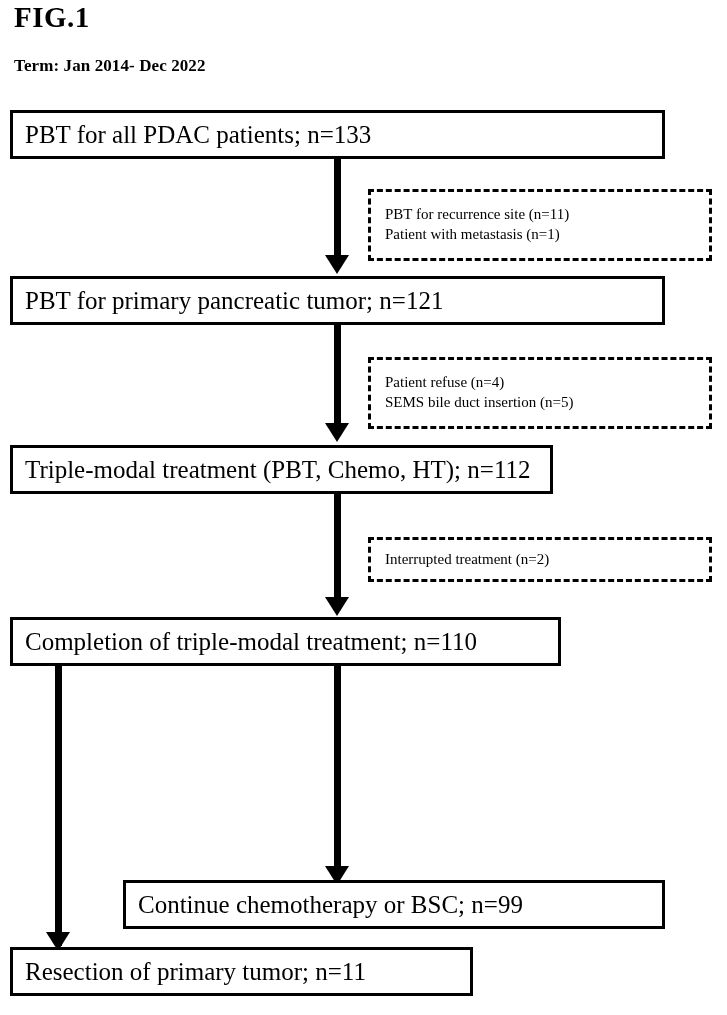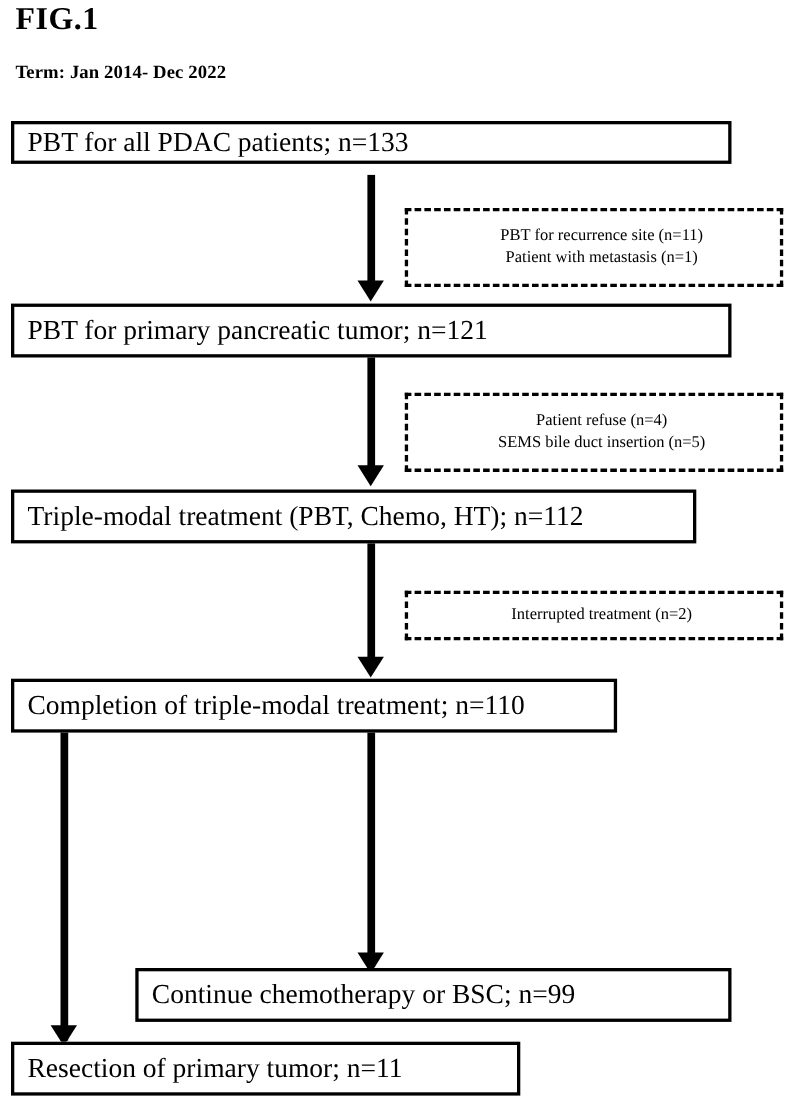--- a/index.html
+++ b/index.html
@@ -8,21 +8,20 @@
     background: #ffffff;
   }
   #canvas {
     position: relative;
     width: 727px;
     height: 1015px;
     background: #ffffff;
     font-family: "Liberation Serif", "DejaVu Serif", serif;
     color: #000000;
     overflow: hidden;
-    text-align: center;
   }
 
   
   .fig-title {
     position: absolute;
     left: 14px;
     top: 2px;
     font-size: 29px;
     font-weight: bold;
     letter-spacing: 0.5px;
@@ -90,21 +89,21 @@
   }
 </style>
 </head>
 <body>
 
 <div id="canvas">
 
   <div class="fig-title">FIG.1</div>
   <div class="term-line">Term: Jan 2014- Dec 2022</div>
 
-  <div class="node" style="left:10px; top:110px; width:655px; height:39px;">
+  <div class="node" style="left:10px; top:110px; width:655px; height:49px;">
     <span class="node-label">PBT for all PDAC patients; n=133</span>
   </div>
 
   <div class="arrow-stem" style="left:334px; top:159px; height:98px;"></div>
   <div class="arrow-head" style="left:325px; top:255px;"></div>
 
   <div class="excl" style="left:368px; top:189px; width:344px; height:72px;">
     <span class="excl-line">PBT for recurrence site (n=11)</span>
     <span class="excl-line">Patient with metastasis (n=1)</span>
   </div>
@@ -114,21 +113,21 @@
   </div>
 
   <div class="arrow-stem" style="left:334px; top:325px; height:100px;"></div>
   <div class="arrow-head" style="left:325px; top:423px;"></div>
 
   <div class="excl" style="left:368px; top:357px; width:344px; height:72px;">
     <span class="excl-line">Patient refuse (n=4)</span>
     <span class="excl-line">SEMS bile duct insertion (n=5)</span>
   </div>
 
-  <div class="node" style="left:10px; top:445px; width:623px; height:49px;">
+  <div class="node" style="left:10px; top:445px; width:543px; height:49px;">
     <span class="node-label">Triple-modal treatment (PBT, Chemo, HT); n=112</span>
   </div>
 
   <div class="arrow-stem" style="left:334px; top:494px; height:105px;"></div>
   <div class="arrow-head" style="left:325px; top:597px;"></div>
 
   <div class="excl" style="left:368px; top:537px; width:344px; height:45px;">
     <span class="excl-line">Interrupted treatment (n=2)</span>
   </div>
 

